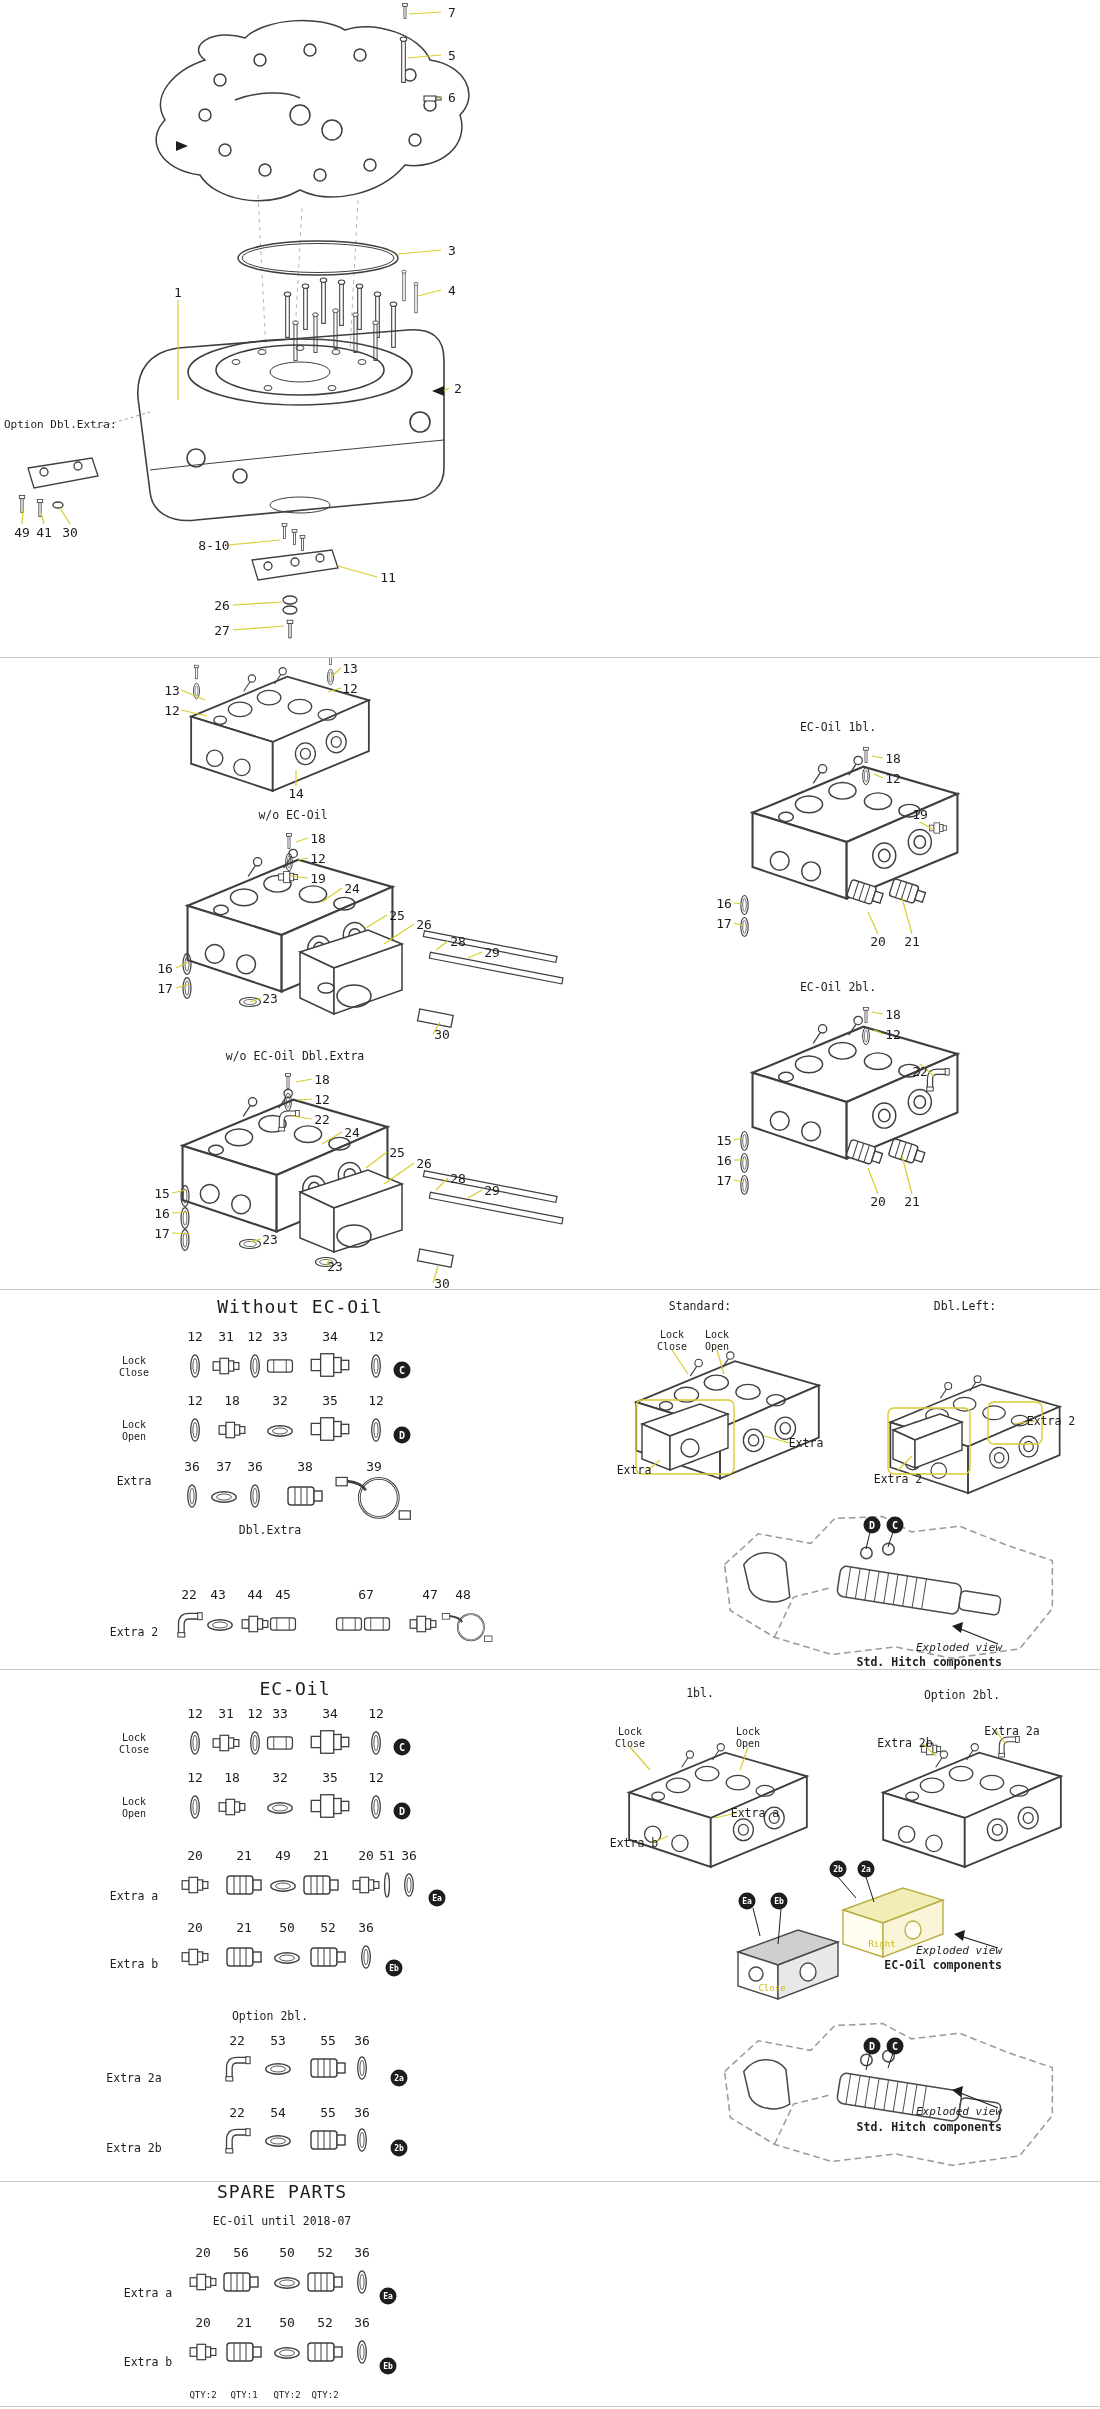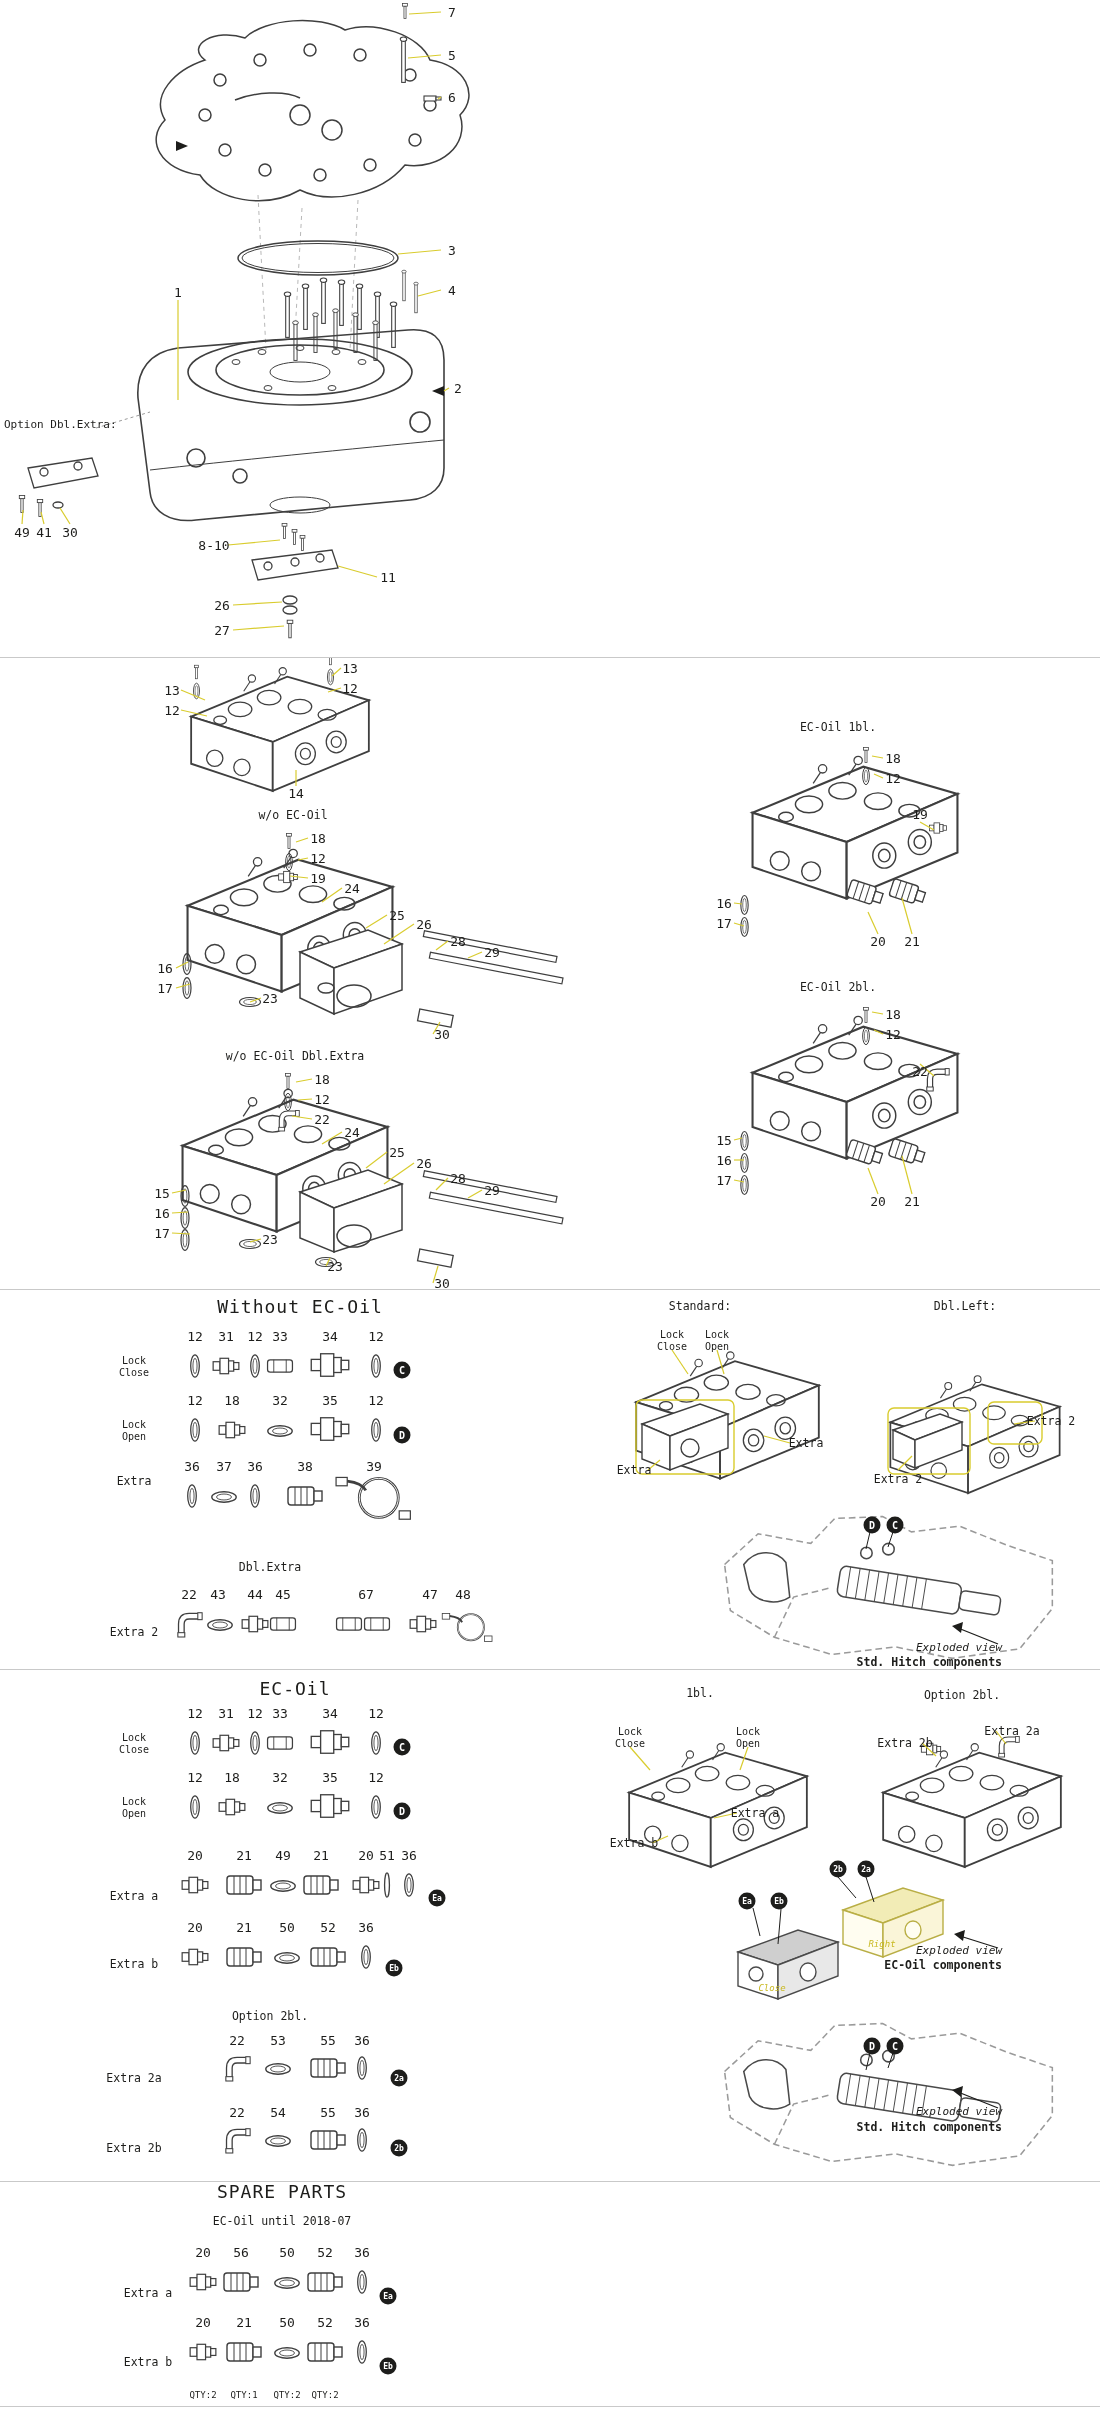--- a/index.html
+++ b/index.html
@@ -12,21 +12,21 @@
   .lb  { position:absolute; transform:translate(-50%,-50%); font-size:11.5px; white-space:nowrap; }
   .lb2 { position:absolute; transform:translate(-50%,-50%); font-size:10px; line-height:1.15; text-align:center; white-space:pre-line; }
   .lbl-left { position:absolute; transform:translateY(-50%); font-size:11px; white-space:nowrap; }
   .t   { position:absolute; transform:translate(-50%,-50%); font-size:18px; letter-spacing:1px; white-space:nowrap; }
   .bdg { position:absolute; transform:translate(-50%,-50%); width:17px; height:17px; border-radius:50%;
          background:#1d1d1b; color:#fff; font-size:10px; font-weight:bold;
          display:flex; align-items:center; justify-content:center; }
   .bdg.sm { font-size:8px; }
   .cap  { position:absolute; transform:translate(-100%,-50%); font-size:11px; font-style:italic; white-space:nowrap; }
   .capb { position:absolute; transform:translate(-100%,-50%); font-size:11.5px; font-weight:bold; white-space:nowrap; }
-  .ylw  { position:absolute; transform:translate(-50%,-50%); font-size:9px; font-style:italic; color:#c9b922; white-space:nowrap; }
+  .ylw  { position:absolute; transform:translate(-50%,-50%); font-size:9px; color:#c9b922; white-space:nowrap; }
   .qt   { position:absolute; transform:translate(-50%,-50%); font-size:9px; white-space:nowrap; }
 </style>
 </head>
 <body>
 
 <div class="page">
 
   <svg width="0" height="0" style="position:absolute">
     <defs>
       <symbol id="sym-block" viewBox="0 0 220 150">
@@ -662,21 +662,21 @@
   <span class="n" style="left:376px;top:1400px">12</span>
   <span class="lb2" style="left:134px;top:1430px">Lock
 Open</span>
   <span class="bdg" style="left:402px;top:1435px">D</span>
   <span class="n" style="left:192px;top:1466px">36</span>
   <span class="n" style="left:224px;top:1466px">37</span>
   <span class="n" style="left:255px;top:1466px">36</span>
   <span class="n" style="left:305px;top:1466px">38</span>
   <span class="n" style="left:374px;top:1466px">39</span>
   <span class="lb" style="left:134px;top:1481px">Extra</span>
-  <span class="lb" style="left:270px;top:1567px">Dbl.Extra</span>
+  <span class="lb" style="left:270px;top:1530px">Dbl.Extra</span>
   <span class="n" style="left:189px;top:1594px">22</span>
   <span class="n" style="left:218px;top:1594px">43</span>
   <span class="n" style="left:255px;top:1594px">44</span>
   <span class="n" style="left:283px;top:1594px">45</span>
   <span class="n" style="left:366px;top:1594px">67</span>
   <span class="n" style="left:430px;top:1594px">47</span>
   <span class="n" style="left:463px;top:1594px">48</span>
   <span class="lb" style="left:134px;top:1632px">Extra 2</span>
   <span class="lb" style="left:700px;top:1306px">Standard:</span>
   <span class="lb2" style="left:672px;top:1340px">Lock

